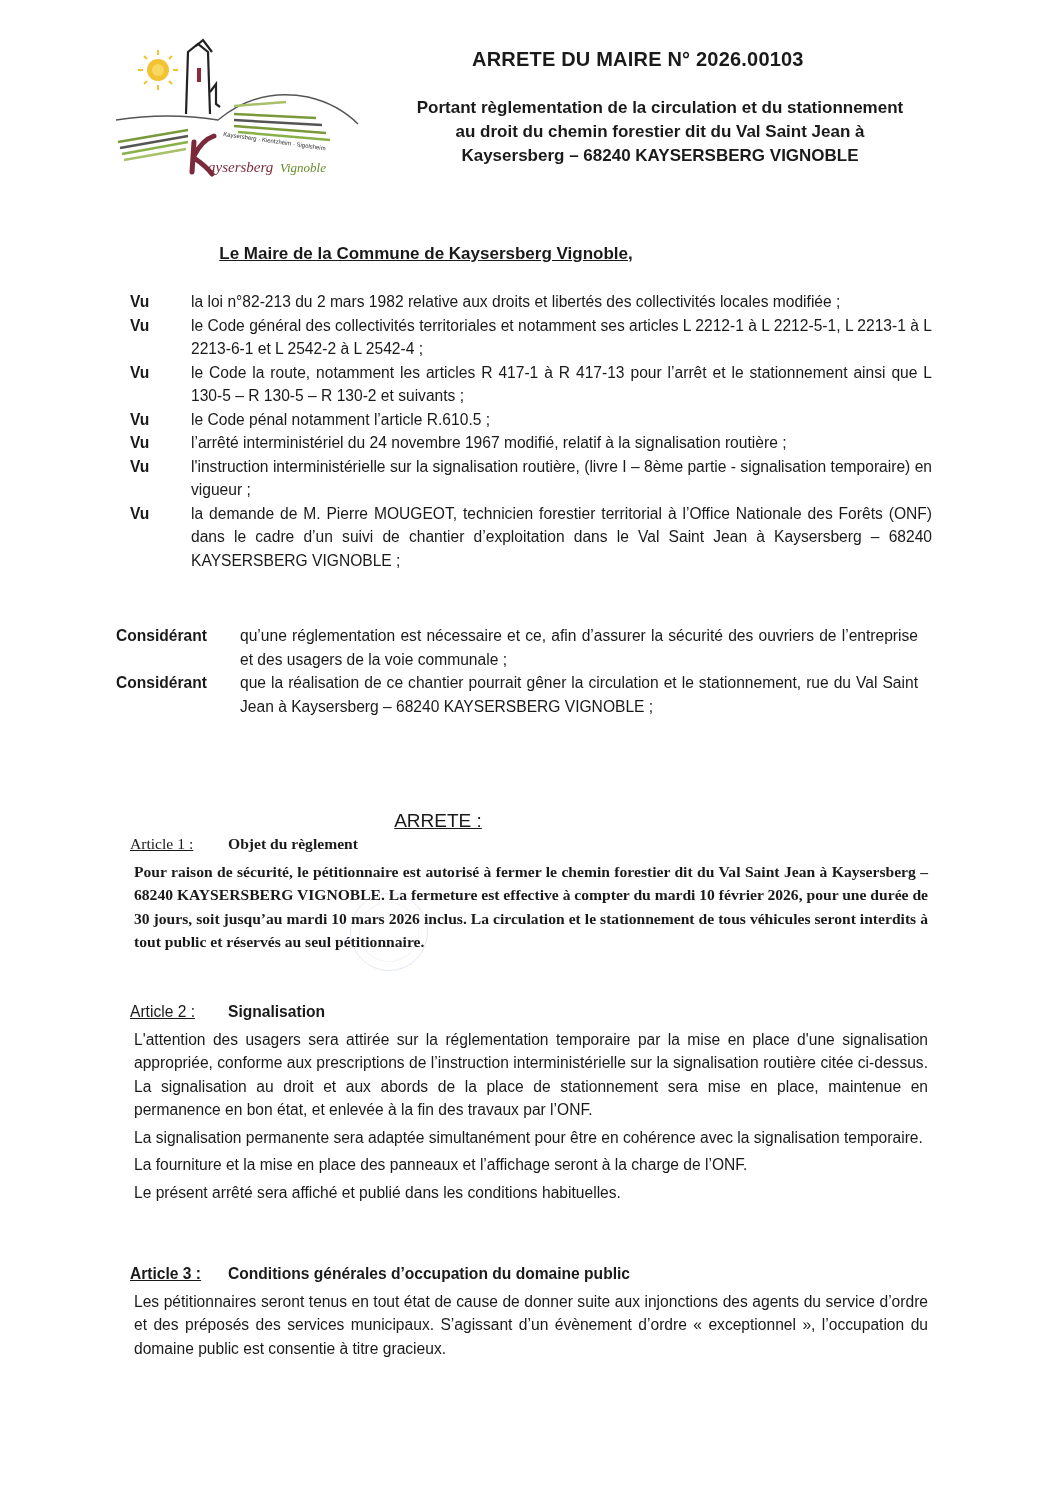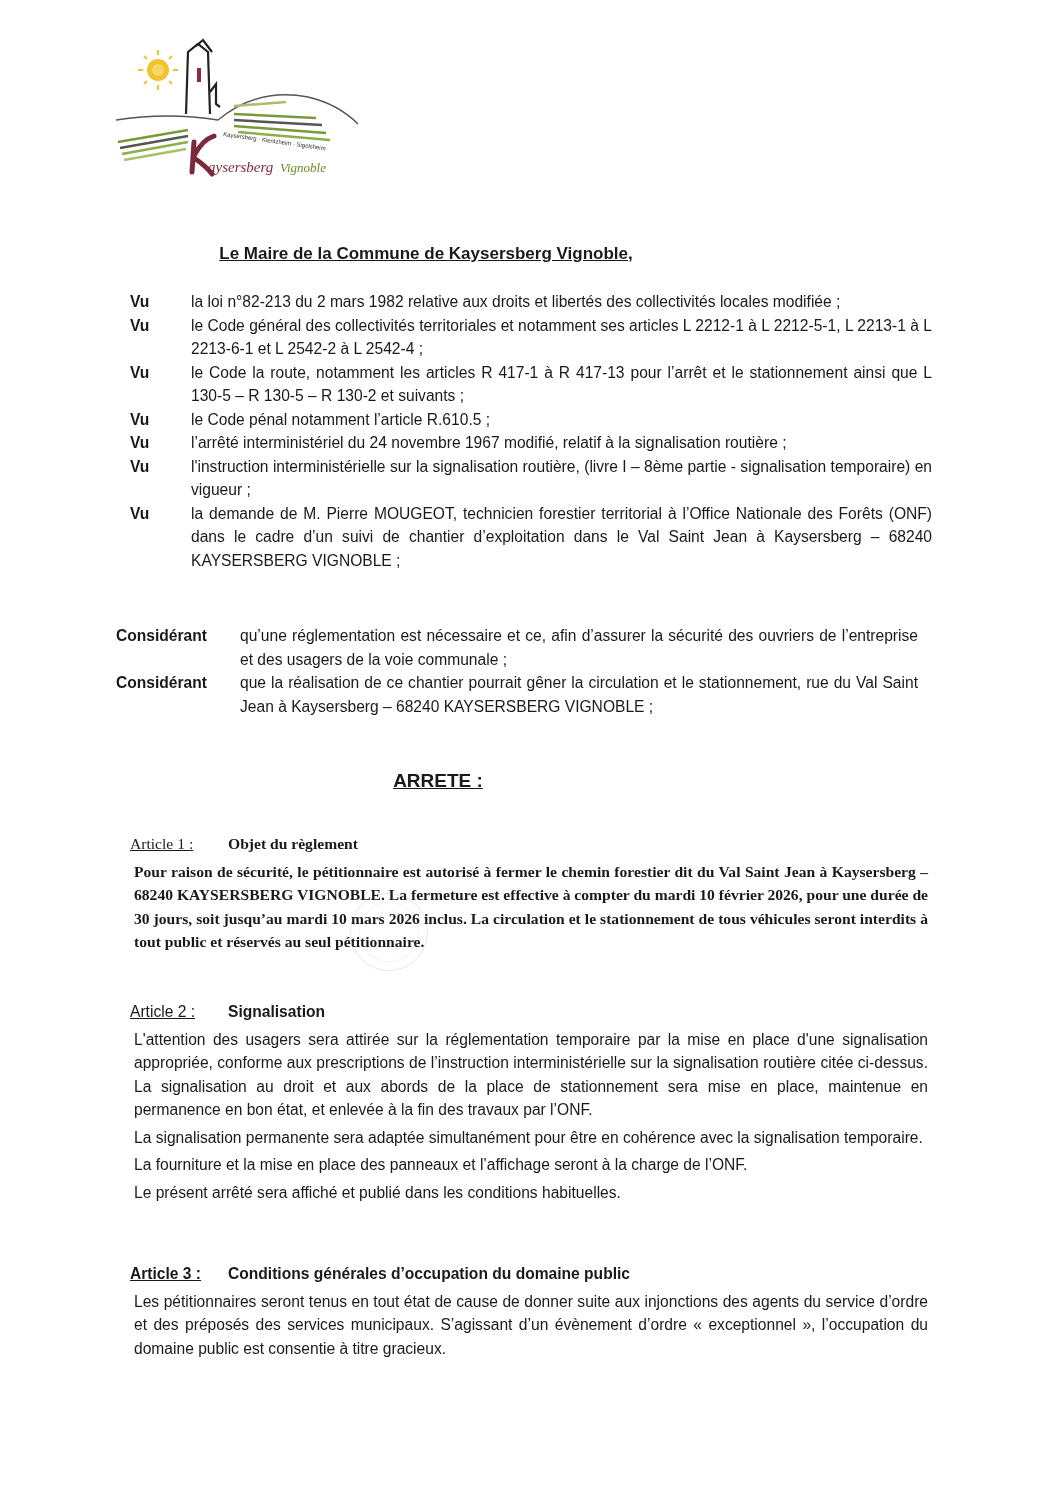--- a/index.html
+++ b/index.html
@@ -25,22 +25,22 @@
   .vu-row { display: flex; font-size: 15.6px; line-height: 23.5px; }
   .vu-label { width: 61px; flex: none; font-weight: bold; }
   .vu-text { flex: 1; text-align: justify; }
 
   .cons-list { position: absolute; left: 116px; top: 624px; width: 802px; }
   .cons-row { display: flex; font-size: 15.6px; line-height: 23.5px; }
   .cons-label { width: 124px; flex: none; font-weight: bold; }
   .cons-text { flex: 1; text-align: justify; }
 
   .arrete-heading {
-    position: absolute; left: 0; width: 876px; top: 770px; text-align: center;
-    font-weight: bold; font-size: 19px; text-decoration: underline;
+    position: absolute; left: 0; width: 876px; top: 810px; text-align: center;
+    font-weight: normal; font-size: 19px; text-decoration: underline;
   }
 
   .article { position: absolute; left: 130px; width: 802px; font-size: 15.6px; line-height: 23.5px; }
   .article-head { display: flex; }
   .article-num { text-decoration: underline; width: 98px; flex: none; }
   .article-num.bold { font-weight: bold; }
   .article-title { font-weight: bold; }
   .article-body p { margin: 4px; text-align: justify; }
   .article-body.bold p { font-weight: bold; }
 
@@ -98,20 +98,28 @@
         <line x1="16" y1="128" x2="78" y2="117" stroke="#a9c06a"></line>
       </g>
       <text x="115" y="104" font-size="6" fill="#333" transform="rotate(8 115 104)" font-family="Liberation Sans, sans-serif">Kaysersberg · Kientzheim · Sigolsheim</text>
 
       <path d="M86 110 L84 140 M86 124 Q94 108 106 104 M86 126 Q98 134 104 142" fill="none" stroke="#7a2a3a" stroke-width="5" stroke-linecap="round"></path>
       <text x="100" y="140" font-size="15" fill="#7a2a3a" font-style="italic" font-family="Liberation Serif, serif">aysersberg</text>
       <text x="172" y="140" font-size="13" fill="#6a8a2a" font-style="italic" font-family="Liberation Serif, serif">Vignoble</text>
     </svg>
   </div>
 
+  <div class="title-block">
+    <div class="main-title">ARRETE DU MAIRE N° 2026.00103</div>
+    <div class="subtitle">
+      <div>Portant règlementation de la circulation et du stationnement</div>
+      <div>au droit du chemin forestier dit du Val Saint Jean à</div>
+      <div>Kaysersberg – 68240 KAYSERSBERG VIGNOBLE</div>
+    </div>
+  </div>
 
   <div class="mayor-heading">Le Maire de la Commune de Kaysersberg Vignoble,</div>
 
   <div class="vu-list">
     <div class="vu-row">
       <div class="vu-label">Vu</div>
       <div class="vu-text">la loi n°82-213 du 2 mars 1982 relative aux droits et libertés des collectivités locales modifiée ;</div>
     </div>
     <div class="vu-row">
       <div class="vu-label">Vu</div>

